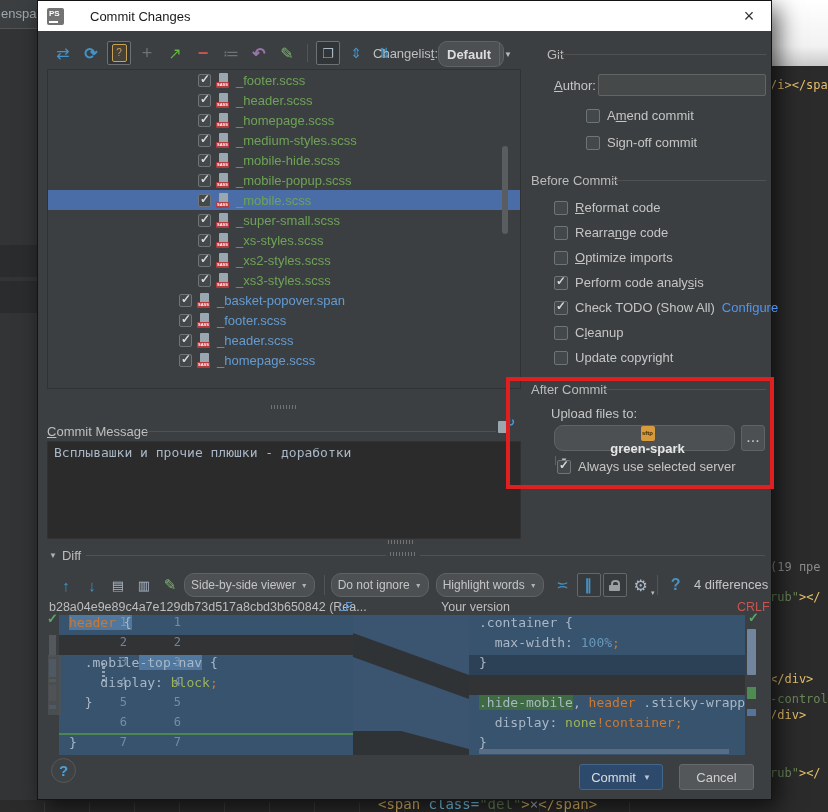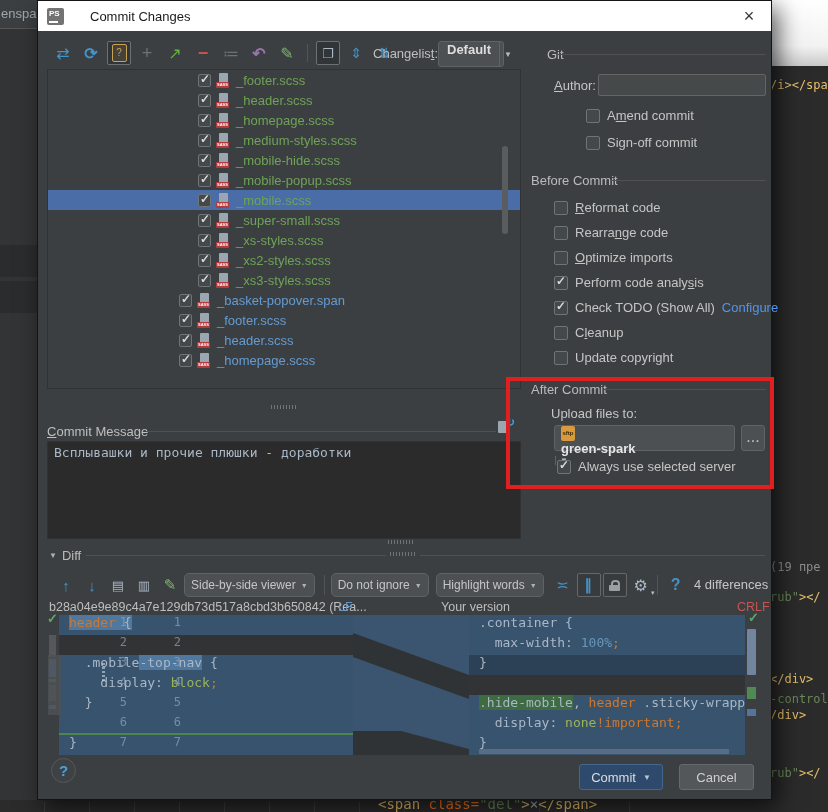--- a/index.html
+++ b/index.html
@@ -21,21 +21,21 @@
   .bgcode .bgc:nth-of-type(3){top:590px;}
   .bgcode .bgc:nth-of-type(4){top:672px;}
   .bgcode .bgc:nth-of-type(5){top:692px;}
   .bgcode .bgc:nth-of-type(6){top:708px;}
   .bgcode .bgc:nth-of-type(7){top:766px;}
   .bg-bottom{position:absolute;left:0;top:800px;width:828px;height:12px;background:#2B2B2B;}
   .bg-bottom .ticks{position:absolute;left:0;top:2px;width:640px;height:10px;
      background:repeating-linear-gradient(90deg,transparent 0 44px,#3A3D3F 44px 45px);}
   .bg-bottomcode{position:absolute;left:378px;top:796px;font:14px "DejaVu Sans Mono",monospace;white-space:pre;z-index:1;}
   
-  .c-o{color:#CC7832}.c-i{color:#A9B7C6}.c-i2{color:#f97316}.c-g{color:#9DB358}
+  .c-o{color:#CC7832}.c-i{color:#A9B7C6}.c-i2{color:#7dd3fc}.c-g{color:#9DB358}
   .c-b{color:#6897BB}.c-y{color:#E8BF6A}.c-s{color:#6A8759}.c-gr{color:#8C8C8C}
   .hl-b{background:#50789E}.hl-g{background:#3E6B42}
   
   .dialog{position:absolute;left:37px;top:0;width:735px;height:800px;background:#3C3F41;
      z-index:2;box-shadow:6px 8px 22px rgba(0,0,0,.65);border:1px solid #141414;box-sizing:border-box;}
   .titlebar{position:absolute;left:0;top:0;width:100%;height:30px;background:#FFFFFF;display:flex;align-items:center;}
   .ps-icon{width:17px;height:17px;background:#737373;border-radius:2px;margin-left:9px;position:relative;flex:none;}
   .ps-icon b{position:absolute;left:2px;top:1px;color:#fff;font-size:8px;font-weight:bold;letter-spacing:0;}
   .ps-icon i{position:absolute;left:2px;bottom:2px;width:9px;height:2px;background:#fff;}
   .title-text{margin-left:26px;font-size:13px;color:#1a1a1a;}
@@ -48,22 +48,22 @@
   .tbi.pressed{border-color:#6E7173;background:#313538;}
   .tbi .pg{display:inline-block;border:1px solid #C8A355;border-radius:2px;width:13px;height:16px;
      font-size:10px;line-height:15px;text-align:center;color:#C8A355;background:#46423a;}
   .ico-compare{color:#4393C9}.ico-refresh{color:#4393C9;font-weight:bold}
   .ico-add{color:#6F7375;font-size:18px}.ico-move{color:#D98D3A}.ico-move i{font-style:normal;color:#62B543;}
   .ico-del{color:#C75450;font-weight:bold;font-size:18px}.ico-checklist{color:#6F7375}
   .ico-undo{color:#9876AA;font-weight:bold}.ico-edit{color:#77B767}
   .ico-folder{color:#A9B7C6;font-size:13px}.ico-exp{color:#4393C9;font-size:14px}.ico-col{color:#4393C9;font-size:14px}
   .tb-sep{width:1px;height:18px;background:#515557;margin:0 8px 0 4px;}
   .changelist-lbl{position:absolute;left:335px;top:45px;color:#BFBFBF;font-size:13px;}
-  .combo{position:absolute;display:flex;background:#4C5052;border:1px solid #5E6366;border-radius:3px;
-     align-items:flex-start;box-sizing:border-box;color:#DDD;}
+  .combo{position:absolute;display:flex;background:#4C5052;border:1px solid #5E6366;border-radius:9px;
+     align-items:center;box-sizing:border-box;color:#DDD;}
   .combo .arrowpart{border-left:1px solid #5E6366;align-self:stretch;display:flex;align-items:center;
      padding:0 4px;color:#B8BCBE;font-size:8px;}
   #changelist-combo{left:400px;top:40px;width:66px;height:26px;font-weight:bold;font-size:13px;}
   #changelist-combo .val{padding:0 8px;flex:1;}
   
   .sec-head{position:absolute;color:#BBBBBB;font-size:13px;}
   .sec-line{position:absolute;height:1px;background:#515151;}
   .field{position:absolute;background:#45494A;border:1px solid #646464;border-radius:2px;box-sizing:border-box;}
   .chk{display:flex;align-items:center;position:absolute;}
   .cb{position:relative;width:14px;height:14px;background:#43494B;border:1px solid #6F7577;border-radius:2px;
@@ -129,21 +129,21 @@
   .ico-colun{color:#4393C9;}
   .ico-sync{color:#4393C9;font-weight:bold;letter-spacing:1px;}
   .lockico{position:relative;width:11px;height:11px;}
   .lockico::before{content:"";position:absolute;left:2px;top:0;width:5px;height:5px;border:2px solid #9A9FA1;
      border-bottom:none;border-radius:4px 4px 0 0;}
   .lockico::after{content:"";position:absolute;left:0;bottom:0;width:11px;height:6px;background:#9A9FA1;border-radius:1px;}
   .ico-gear{color:#A9B7C6;font-size:16px;position:relative;}
   .ico-gear s{position:absolute;right:-3px;bottom:-1px;text-decoration:none;font-size:7px;color:#B8BCBE;}
   .ico-help{color:#4393C9;font-weight:bold;font-size:16px;}
   .dcombo{height:24px;display:flex;align-items:center;background:#4C5052;border:1px solid #5E6366;
-     border-radius:5px;color:#C5C5C5;font-size:12px;padding:0 6px;margin-right:7px;box-sizing:border-box;white-space:nowrap;}
+     border-radius:10px;color:#C5C5C5;font-size:12px;padding:0 6px;margin-right:7px;box-sizing:border-box;white-space:nowrap;}
   .dcombo .ar{font-size:7px;margin-left:5px;color:#B0B0B0;}
   .dsep{width:1px;height:20px;background:#515557;margin:0 6px 0 2px;}
   .diff-count{position:absolute;left:656px;top:576px;color:#C5C5C5;font-size:13px;}
   .vers-row{position:absolute;left:11px;top:599px;width:716px;height:14px;font-size:12.5px;color:#BDBDBD;white-space:nowrap;}
   .vers-row .lf{color:#6494C6;position:absolute;left:289px;}
   .vers-row .yv{position:absolute;left:392px;}
   .vers-row .crlf{position:absolute;left:688px;color:#C75450;}
   
   .diffbody{position:absolute;left:9px;top:614px;width:712px;height:140px;background:#313335;}
   .dmini{position:absolute;left:0;top:0;width:12px;height:140px;background:#3C3F41;}
@@ -553,21 +553,21 @@
           <div class="gnum">7</div>
         </div>
       <div class="gdots"></div>
       <div class="dpane" id="rpane">
 
       <div class="dl chg"><span class="c-i">.container {</span></div>
           <div class="dl chg"><span class="c-i">  max-width: </span><span class="c-b">100%</span><span class="c-o">;</span></div>
           <div class="dl chg2"><span class="c-i">}</span></div>
           <div class="dl gap"></div>
           <div class="dl chg"><span class="c-i hl-g">.hide-mobile</span><span class="c-i">, </span><span class="c-o">header</span><span class="c-i"> .sticky-wrapper</span></div>
-          <div class="dl chg"><span class="c-i">  display: </span><span class="c-g">none</span><span class="c-o">!important</span><span class="c-o">;</span></div>
+          <div class="dl chg"><span class="c-i">  display: </span><span class="c-g">none</span><span class="c-o">!container</span><span class="c-o">;</span></div>
           <div class="dl chg"><span class="c-i">}</span></div>
         </div>
       <div class="dmark">
         <span class="chkm">✓</span>
         <i class="sb"></i>
           <i class="g"></i>
           <i class="b"></i>
       </div>
       <div class="hscroll"></div>
     </div>

